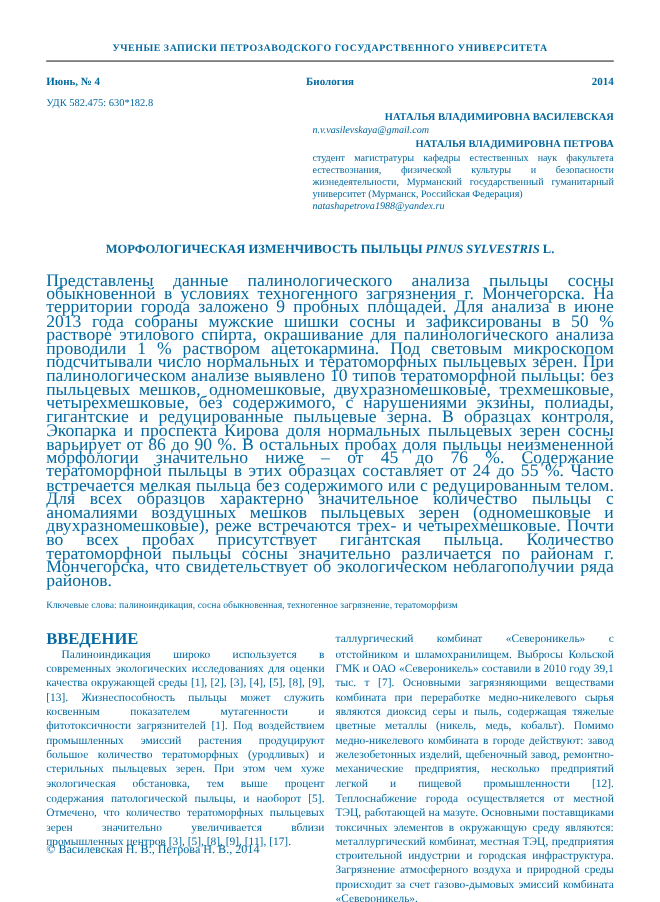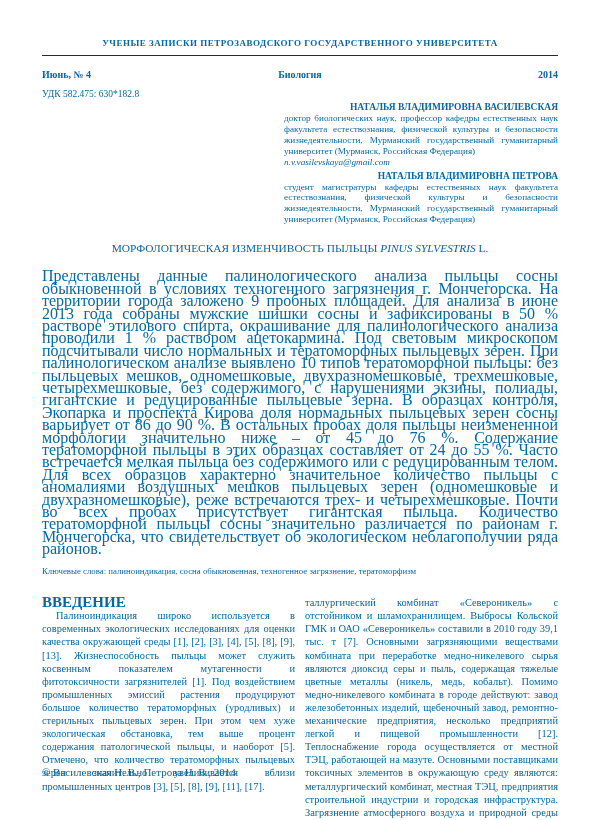--- a/index.html
+++ b/index.html
@@ -53,24 +53,24 @@
     font-size: 9.5px;
     text-align: right;
     line-height: 11px;
   }
   .author-email {
     font-style: italic;
     text-align: left;
   }
   .article-title {
     text-align: center;
-    font-weight: normal;
+    font-weight: bold;
     font-size: 11.4px;
     line-height: 14.2px;
-    margin-top: 16px;
+    margin-top: 28px;
   }
   .article-title .species { font-style: italic; }
   .abstract {
     margin-top: 15px;
     font-size: 16px;
     line-height: 12.4px;
     text-align: justify;
   }
   .keywords {
     margin-top: 10px;
@@ -110,27 +110,27 @@
   <div class="issue-row">
     <span class="left">Июнь, № 4</span>
     <span class="mid">Биология</span>
     <span class="right">2014</span>
   </div>
 
   <div class="udk">УДК 582.475: 630*182.8</div>
 
   <div class="author-block">
     <div class="author-name">НАТАЛЬЯ ВЛАДИМИРОВНА ВАСИЛЕВСКАЯ</div>
-    <div class="author-affiliation">доктор биологических наук, профессор кафедры естественных наук факультета естествознания, физической культуры и безопасности жизнедеятельности, Мурманский государственный гуманитарный университет (Мурманск, Российская Федерация)</div>
     <div class="author-email">n.v.vasilevskaya@gmail.com</div>
   </div>
 
   <div class="author-block">
     <div class="author-name">НАТАЛЬЯ ВЛАДИМИРОВНА ПЕТРОВА</div>
     <div class="author-affiliation">студент магистратуры кафедры естественных наук факультета естествознания, физической культуры и безопасности жизнедеятельности, Мурманский государственный гуманитарный университет (Мурманск, Российская Федерация)</div>
+    <div class="author-email">natashapetrova1988@yandex.ru</div>
   </div>
 
   <div class="article-title">
     <div><span>МОРФОЛОГИЧЕСКАЯ ИЗМЕНЧИВОСТЬ ПЫЛЬЦЫ </span><span class="species">PINUS SYLVESTRIS</span><span> L.</span></div>
   </div>
 
   <p class="abstract">Представлены данные палинологического анализа пыльцы сосны обыкновенной в условиях техногенного загрязнения г. Мончегорска. На территории города заложено 9 пробных площадей. Для анализа в июне 2013 года собраны мужские шишки сосны и зафиксированы в 50 % растворе этилового спирта, окрашивание для палинологического анализа проводили 1 % раствором ацетокармина. Под световым микроскопом подсчитывали число нормальных и тератоморфных пыльцевых зерен. При палинологическом анализе выявлено 10 типов тератоморфной пыльцы: без пыльцевых мешков, одномешковые, двухразномешковые, трехмешковые, четырехмешковые, без содержимого, с нарушениями экзины, полиады, гигантские и редуцированные пыльцевые зерна. В образцах контроля, Экопарка и проспекта Кирова доля нормальных пыльцевых зерен сосны варьирует от 86 до 90 %. В остальных пробах доля пыльцы неизмененной морфологии значительно ниже – от 45 до 76 %. Содержание тератоморфной пыльцы в этих образцах составляет от 24 до 55 %. Часто встречается мелкая пыльца без содержимого или с редуцированным телом. Для всех образцов характерно значительное количество пыльцы с аномалиями воздушных мешков пыльцевых зерен (одномешковые и двухразномешковые), реже встречаются трех- и четырехмешковые. Почти во всех пробах присутствует гигантская пыльца. Количество тератоморфной пыльцы сосны значительно различается по районам г. Мончегорска, что свидетельствует об экологическом неблагополучии ряда районов.</p>
 
   <p class="keywords">Ключевые слова: палиноиндикация, сосна обыкновенная, техногенное загрязнение, тератоморфизм</p>
 

